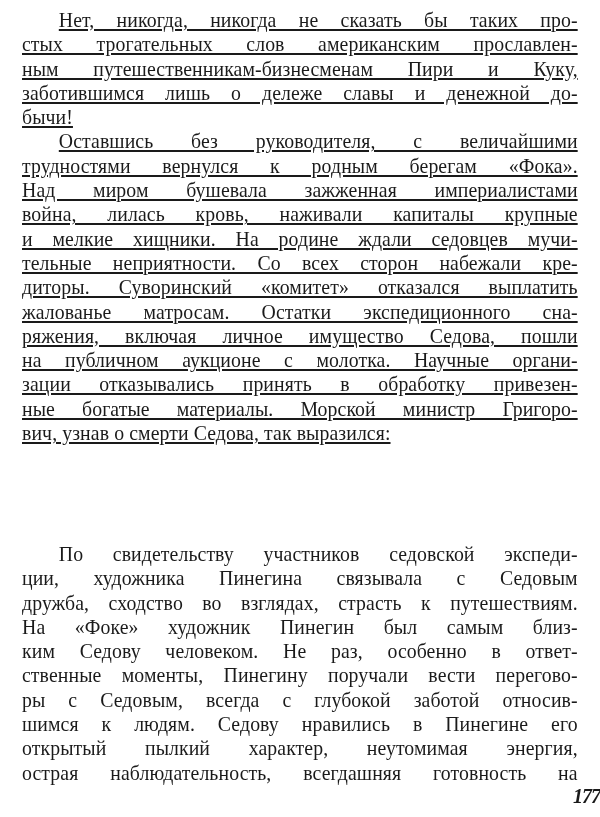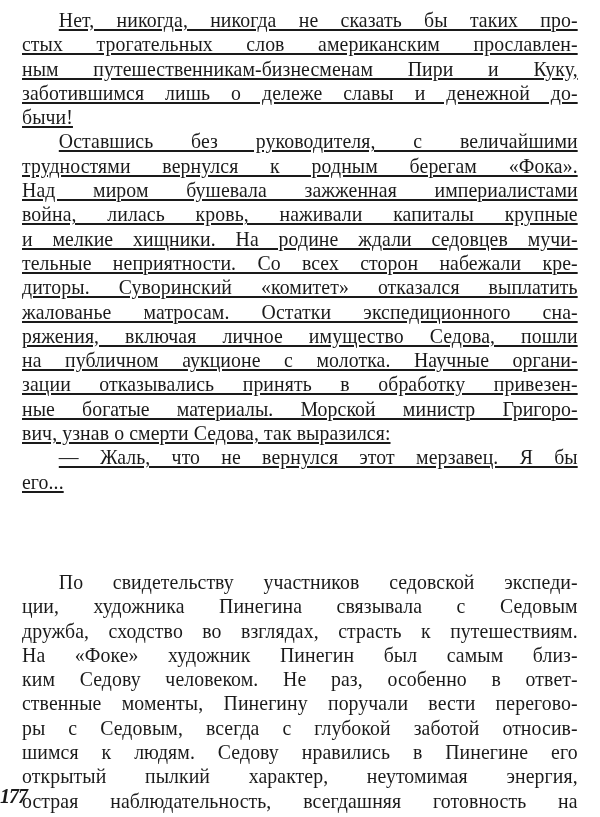--- a/index.html
+++ b/index.html
@@ -19,24 +19,24 @@
     white-space: nowrap;
     text-align: justify;
     text-align-last: justify;
     letter-spacing: 0.1px;
     transform: scaleX(0.92);
     transform-origin: left center;
     width: 604px;
   }
   .line.last { text-align-last: left; }
   .line.indent { padding-left: 40px; width: 564px; }
-  .section2 { position: absolute; left: 22px; top: 570px; width: 556px; }
+  .section2 { position: absolute; left: 22px; top: 542px; width: 556px; }
   .page-number {
     position: absolute; left: 0; width: 600px; top: 785px;
-    text-align: left;
+    text-align: right;
     font-style: italic; font-weight: bold;
     font-size: 20px;
     letter-spacing: -1px;
   }
 </style>
 </head>
 <body>
 
 <div class="page">
 
@@ -57,24 +57,20 @@
     <span class="line">тельные неприятности. Со всех сторон набежали кре-</span>
     <span class="line">диторы. Суворинский «комитет» отказался выплатить</span>
     <span class="line">жалованье матросам. Остатки экспедиционного сна-</span>
     <span class="line">ряжения, включая личное имущество Седова, пошли</span>
     <span class="line">на публичном аукционе с молотка. Научные органи-</span>
     <span class="line">зации отказывались принять в обработку привезен-</span>
     <span class="line">ные богатые материалы. Морской министр Григоро-</span>
     <span class="line last">вич, узнав о смерти Седова, так выразился:</span>
   </div>
 
-  <div>
-    <span class="line indent">— Жаль, что не вернулся этот мерзавец. Я бы</span>
-    <span class="line last">его...</span>
-  </div>
 
 </div>
 
 <div class="section2">
   <div>
     <span class="line indent">По свидетельству участников седовской экспеди-</span>
     <span class="line">ции, художника Пинегина связывала с Седовым</span>
     <span class="line">дружба, сходство во взглядах, страсть к путешествиям.</span>
     <span class="line">На «Фоке» художник Пинегин был самым близ-</span>
     <span class="line">ким Седову человеком. Не раз, особенно в ответ-</span>

